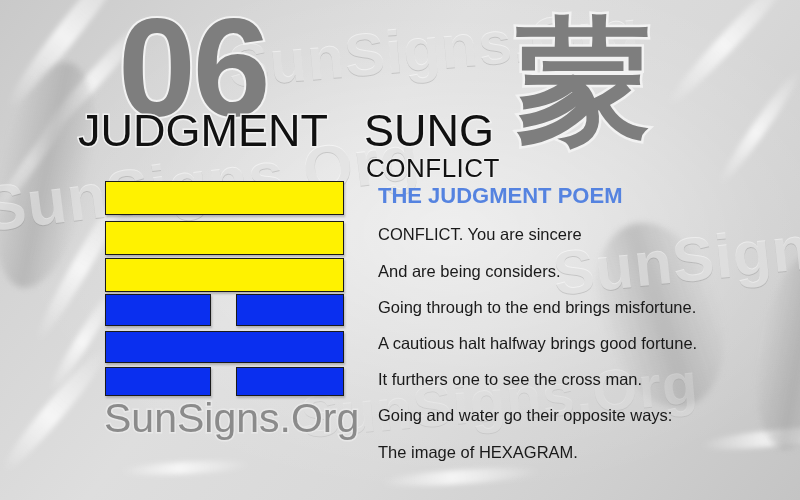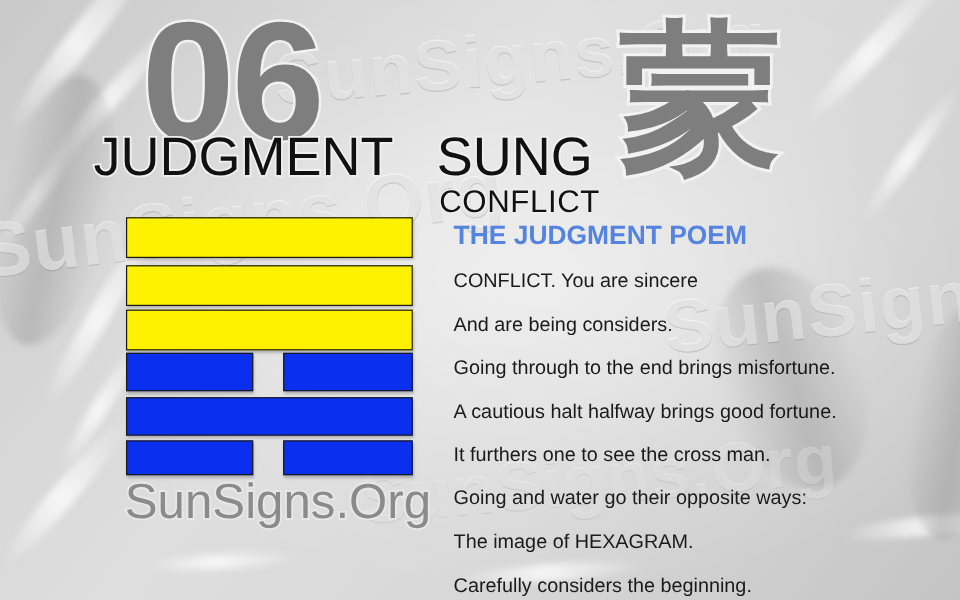--- a/index.html
+++ b/index.html
@@ -233,18 +233,17 @@
       <div class="poem-line">CONFLICT. You are sincere</div>
       <div class="poem-line">And are being considers.</div>
       <div class="poem-line">Going through to the end brings misfortune.</div>
       <div class="poem-line">A cautious halt halfway brings good fortune.</div>
       <div class="poem-line">It furthers one to see the cross man.</div>
     </div>
 
     <div class="poem-block" id="image-block">
       <div class="poem-line">Going and water go their opposite ways:</div>
       <div class="poem-line">The image of HEXAGRAM.</div>
-      <div class="poem-line">Carefully considers the beginning.</div>
     </div>
 
   </div>
 
 </div>
 
 </body></html>

